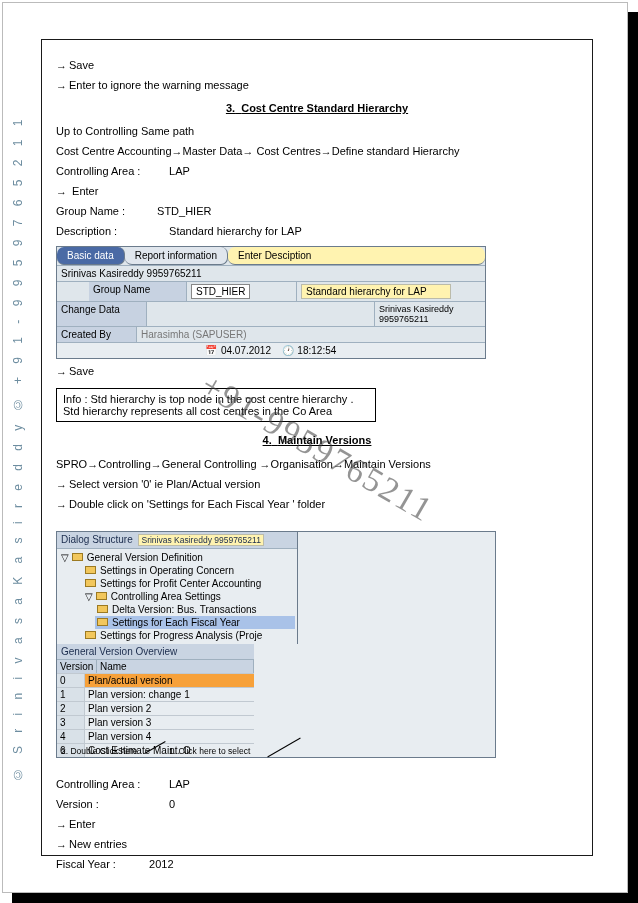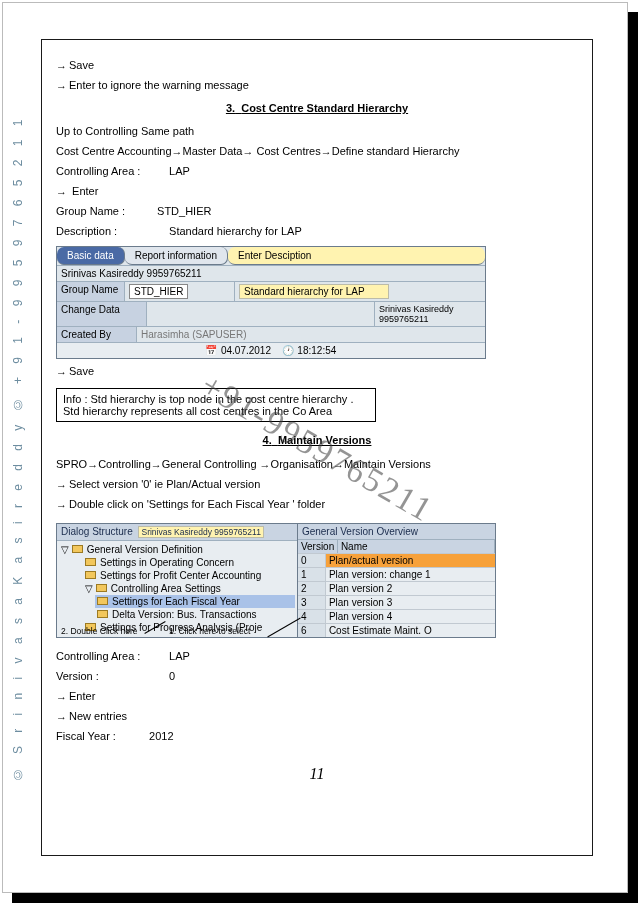--- a/index.html
+++ b/index.html
@@ -72,23 +72,24 @@
   .sap-cell:last-child { border-right: none; }
   .hdrblue { background: #c7d2e1; }
   .input { background: #fff; border: 1px solid #888; display: inline-block; padding: 1px 4px; }
   .yellowfield { background: #fff3b0; border: 1px solid #bba; display: inline-block; padding: 1px 4px; }
 
   .dlg-shot {
     display: flex;
     border: 1px solid #6b7b8c;
     width: 440px;
     font-size: 10px;
-    margin: 10px 0;
+    margin: 18px 0;
     background: #e8edf1;
     position: relative;
+    flex-direction: column;
   }
   .dlg-left { width: 55%; border-right: 1px solid #6b7b8c; }
   .dlg-right { width: 45%; }
   .dlg-hdr { background: #c9d4e2; padding: 2px 4px; border-bottom: 1px solid #9fb0bf; color:#1a2b4c; }
   .dlg-tree { padding: 2px 2px 2px 2px; }
   .tree-item { display: flex; align-items: center; padding: 1px 2px; white-space: nowrap; overflow: hidden; }
   .tree-item.sel { background: #a9c2e8; }
   .folder { width: 11px; height: 8px; background: #f2c75c; border: 1px solid #9c7a22; margin-right: 4px; flex-shrink:0; }
   .indent2 { margin-left: 24px; }
   .indent3 { margin-left: 36px; }
@@ -154,21 +155,21 @@
     <div class="sap-panel">
       <div class="sap-tabs">
         <div class="sap-tab active">Basic data</div>
         <div class="sap-tab plain">Report information</div>
         <div class="sap-tab yellow">Enter Desciption</div>
       </div>
       <div class="sap-row">
         <div class="sap-cell" style="flex:1;">Srinivas Kasireddy 9959765211</div>
       </div>
       <div class="sap-row">
-        <div class="sap-cell hdrblue" style="width:68px;">Group Name</div>
+        <div class="sap-cell hdrblue" style="width:98px;margin-left:32px;">Group Name</div>
         <div class="sap-cell" style="width:110px;"><span class="input">STD_HIER</span></div>
         <div class="sap-cell" style="flex:1;"><span class="yellowfield" style="width:150px;">Standard hierarchy for LAP</span></div>
       </div>
       <div class="sap-row">
         <div class="sap-cell hdrblue" style="width:90px;">Change Data</div>
         <div class="sap-cell" style="flex:1;"></div>
         <div class="sap-cell" style="width:110px; font-size:9px;">Srinivas Kasireddy 9959765211</div>
       </div>
       <div class="sap-row">
         <div class="sap-cell hdrblue" style="width:80px;">Created By</div>
@@ -218,27 +219,27 @@
             </div>
           <div class="tree-item indent2">
               <span class="folder"></span>
               <span>Settings for Profit Center Accounting</span>
             </div>
           <div class="tree-item indent2">
               <span style="margin-right:3px;">▽</span>
               <span class="folder"></span>
               <span>Controlling Area Settings</span>
             </div>
+          <div class="tree-item indent3">
+              <span class="folder"></span>
+              <span>Delta Version: Bus. Transactions</span>
+            </div>
           <div class="tree-item indent3 sel">
               <span class="folder"></span>
               <span>Settings for Each Fiscal Year</span>
-            </div>
-          <div class="tree-item indent3">
-              <span class="folder"></span>
-              <span>Delta Version: Bus. Transactions</span>
             </div>
           <div class="tree-item indent2">
               <span class="folder"></span>
               <span>Settings for Progress Analysis (Proje</span>
             </div>
         </div>
       </div>
       <div class="dlg-right">
         <div class="dlg-hdr">General Version Overview</div>
         <div class="dlg-th">

